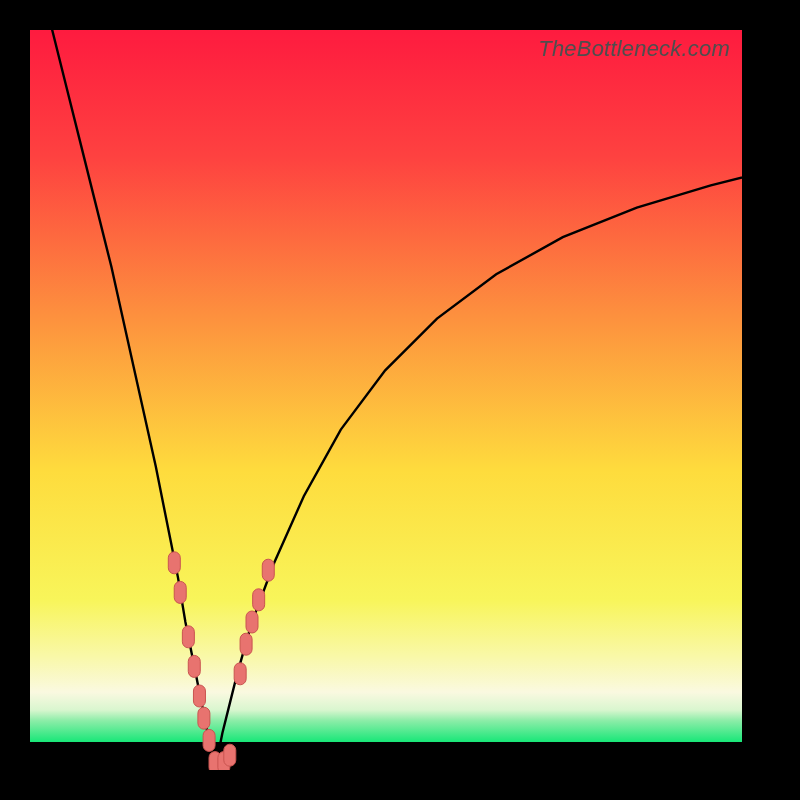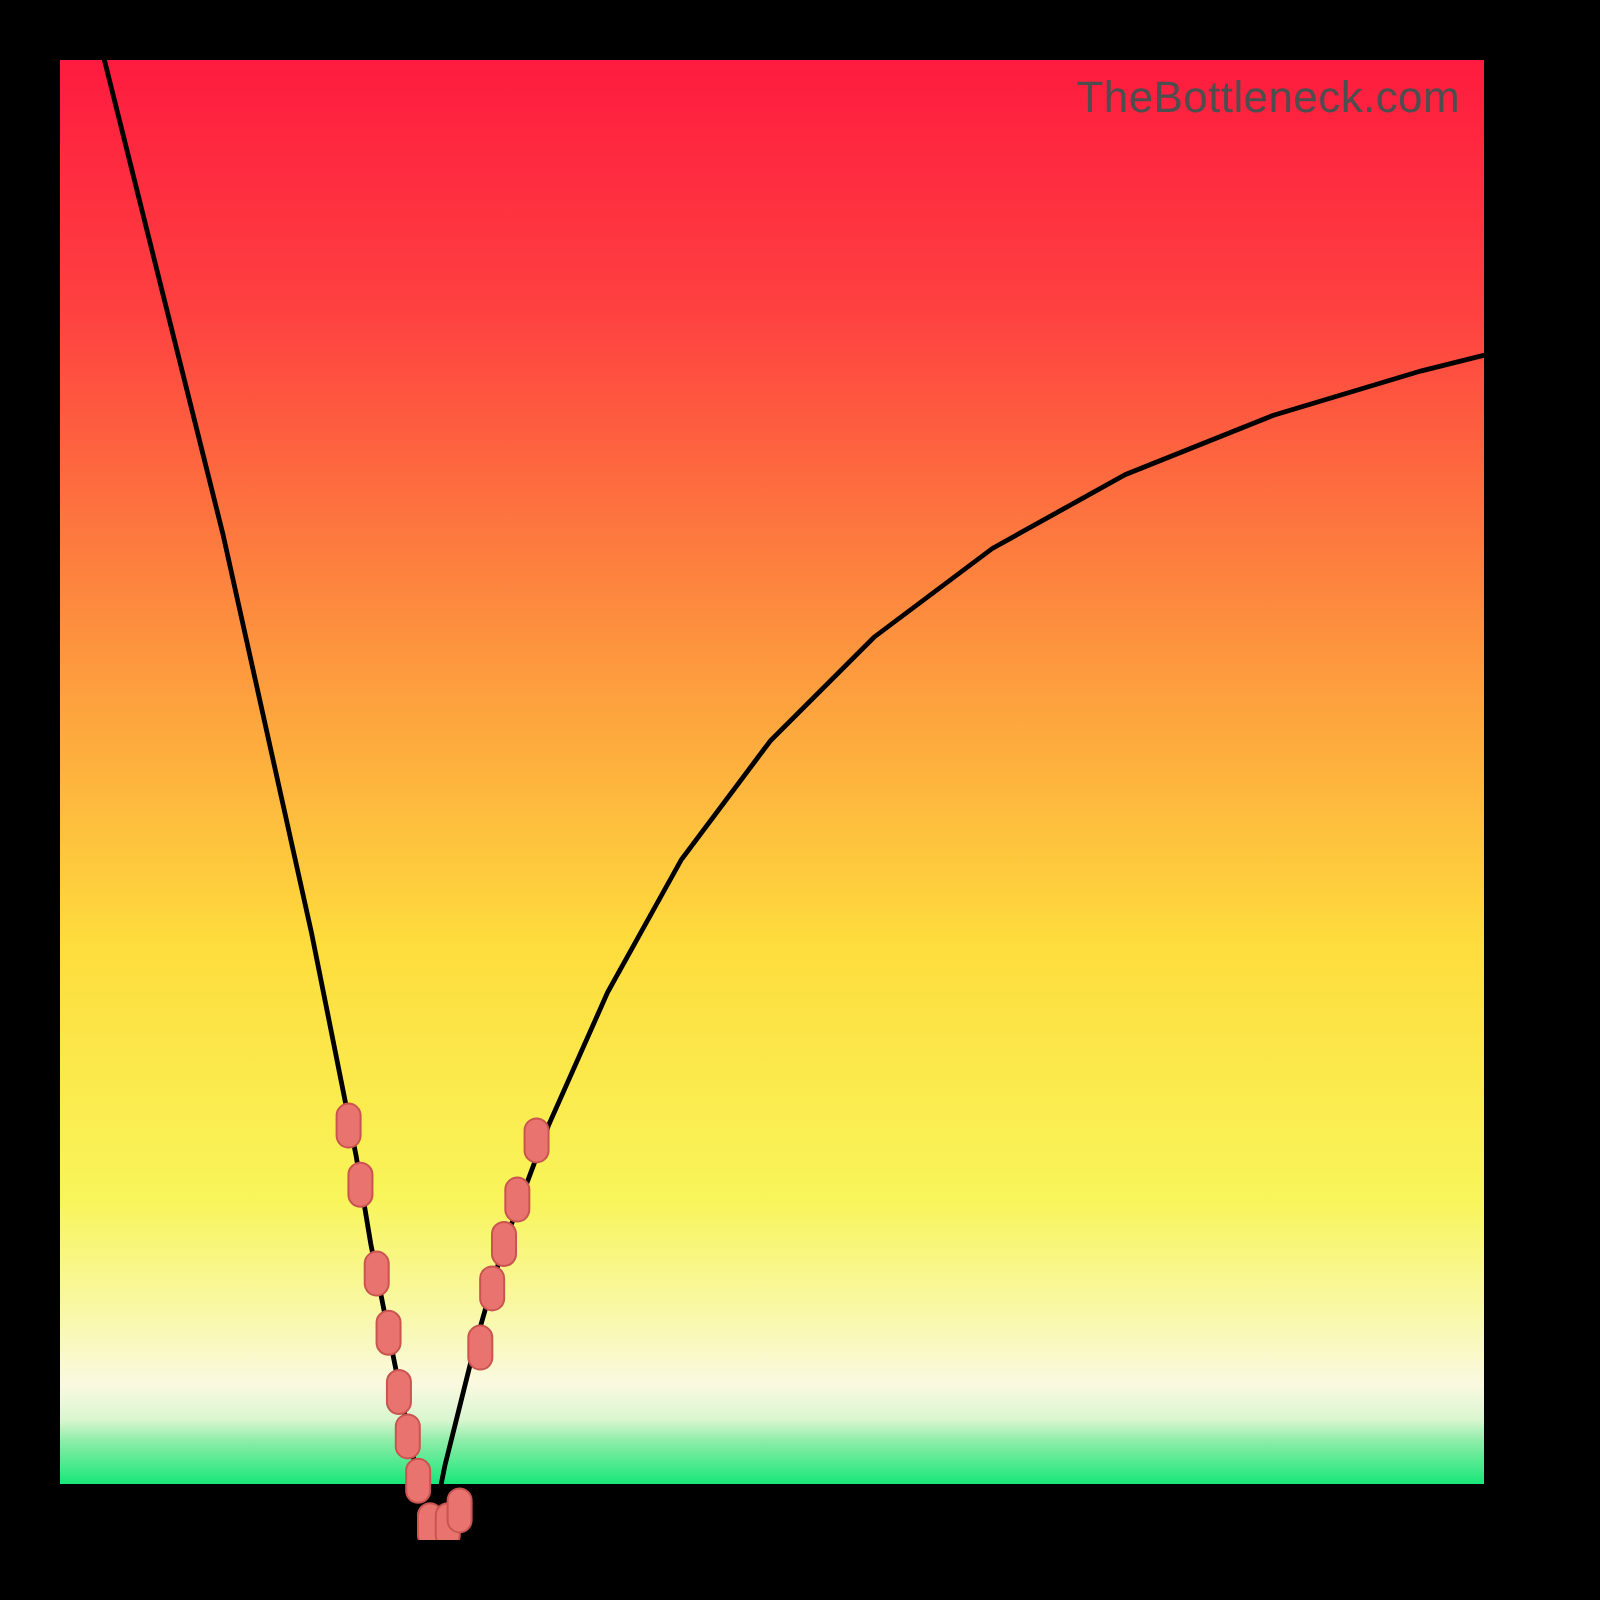--- a/index.html
+++ b/index.html
@@ -17,20 +17,21 @@
     width: 800px; height: 800px;
     background: #000;
   }
   .plot {
     position: absolute;
     left: 30px;
     top: 30px;
     width: 712px;
     height: 740px;
     overflow: hidden;
+    font-style: italic;
   }
   .gradient {
     position: absolute;
     left: 0; top: 0; right: 0; bottom: 0;
   }
   .watermark {
     position: absolute;
     top: 6px;
     right: 12px;
     color: #4e4e4e;

